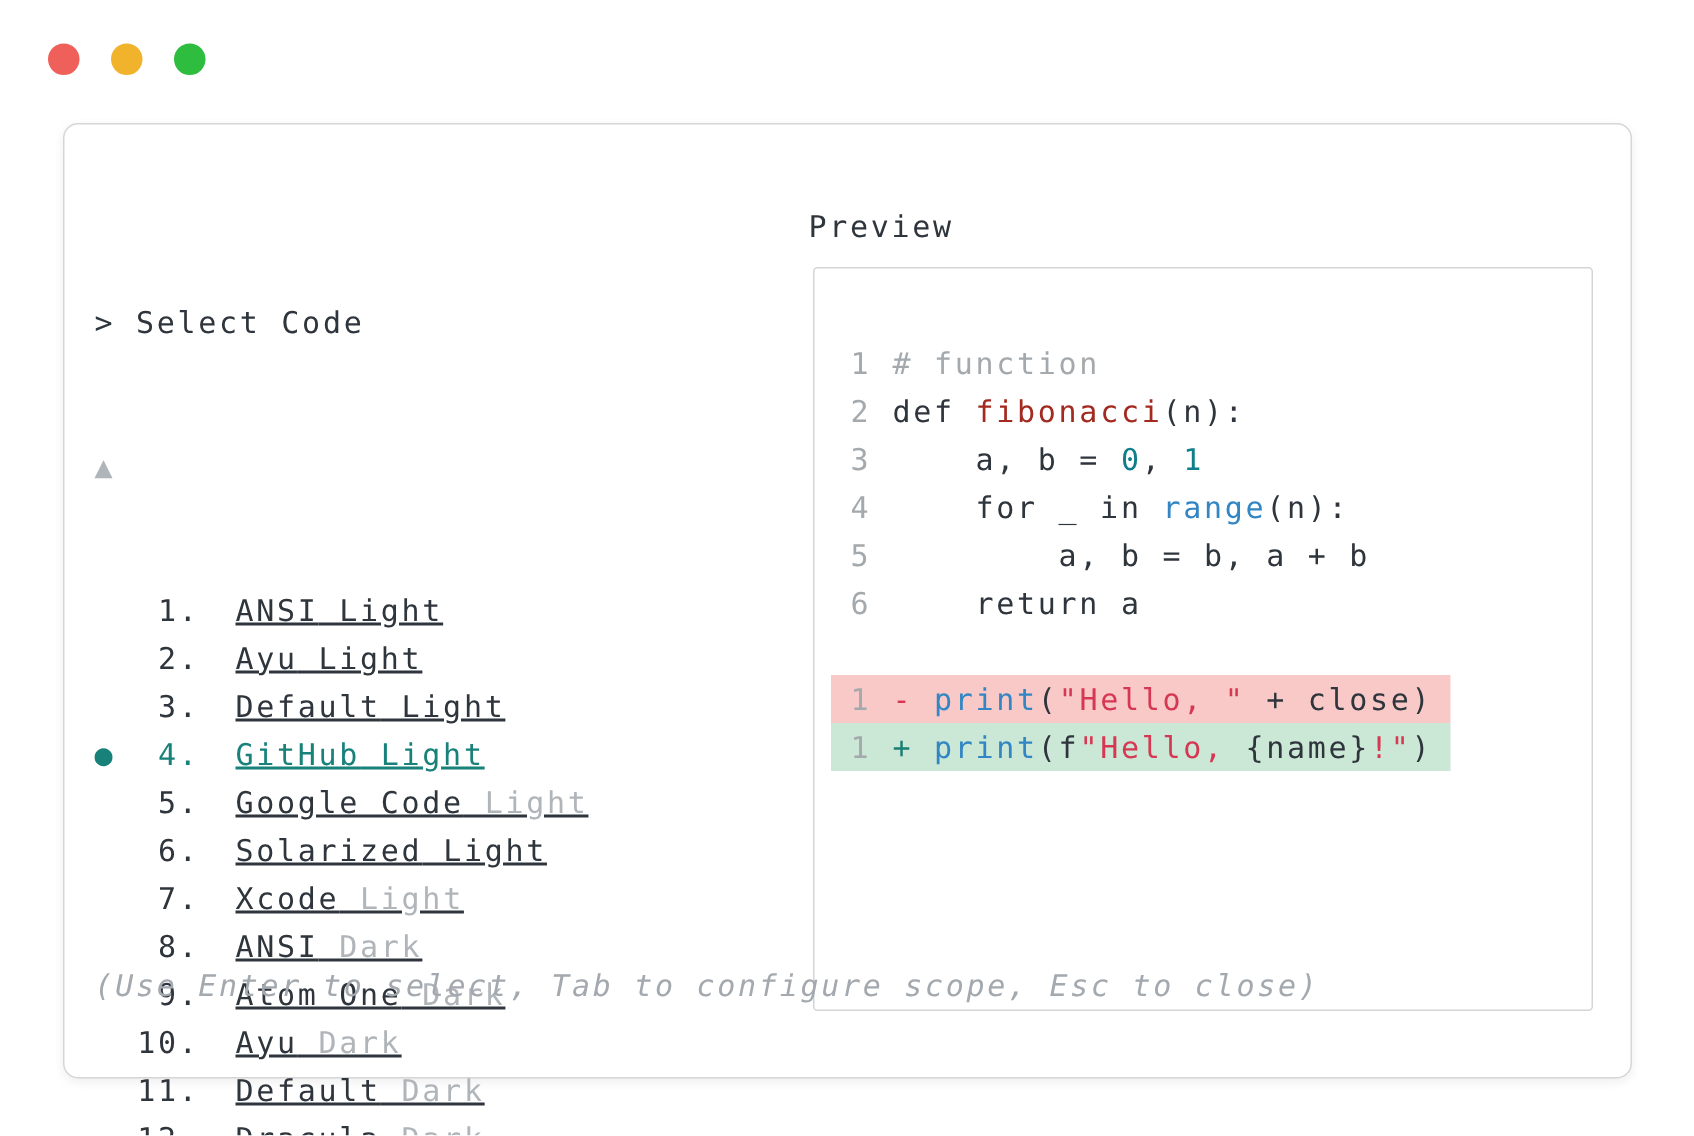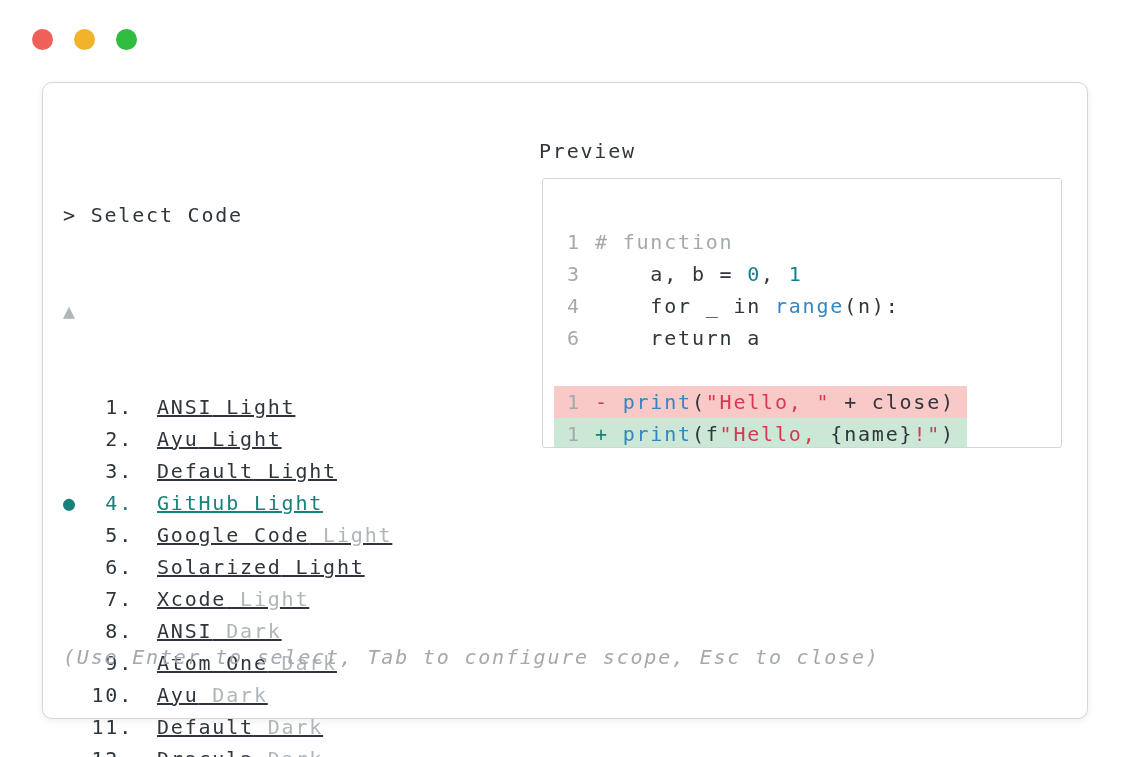--- a/index.html
+++ b/index.html
@@ -22,21 +22,21 @@
   .scroll.up { color:var(--c-dim); }
   .item { display:flex; height:32px; white-space:pre; }
   .item.sel { color:var(--c-selected); }
   .marker { display:inline-block; width:14px; }
   .numf { display:inline-block; width:56px; text-align:right; }
   .label { margin-left:24px;text-decoration:underline; }
   .dim { color:var(--c-dim); }
   .hint { position:absolute; left:20px; top:558px; color:var(--c-hint); white-space:pre;font-style:italic; }
   .prevlabel { position:absolute; left:496px; top:52px; height:32px;text-align:right; }
   .prevbox {
-    position:absolute; left:499px; top:95px; width:520px; height:270px;
+    position:absolute; left:499px; top:95px; width:520px; height:496px;
     border:1.5px solid #d5d5d5; border-radius:3px; background:#ffffff; overflow:hidden;
   }
   .code { padding:47px 0 0 24px; }
   .cline { height:32px; white-space:pre; }
   .lwrap { display:inline-block; height:32px; }
   .lwrap.hl { margin-left:-13px; padding:0 12px 0 13px; }
   .lnum { display:inline-block; width:28px; color:var(--c-comment); }
 </style>
 </head>
 <body>
@@ -56,22 +56,24 @@
       <div class="scroll up">▲</div>
       <div><div class="item"><span class="marker"></span><span class="numf">1.</span><span class="label"><span>ANSI</span><span> Light</span></span></div><div class="item"><span class="marker"></span><span class="numf">2.</span><span class="label"><span>Ayu</span><span> Light</span></span></div><div class="item"><span class="marker"></span><span class="numf">3.</span><span class="label"><span>Default</span><span> Light</span></span></div><div class="item sel"><span class="marker">●</span><span class="numf">4.</span><span class="label"><span>GitHub</span><span> Light</span></span></div><div class="item"><span class="marker"></span><span class="numf">5.</span><span class="label"><span>Google Code</span><span class="dim"> Light</span></span></div><div class="item"><span class="marker"></span><span class="numf">6.</span><span class="label"><span>Solarized</span><span> Light</span></span></div><div class="item"><span class="marker"></span><span class="numf">7.</span><span class="label"><span>Xcode</span><span class="dim"> Light</span></span></div><div class="item"><span class="marker"></span><span class="numf">8.</span><span class="label"><span>ANSI</span><span class="dim"> Dark</span></span></div><div class="item"><span class="marker"></span><span class="numf">9.</span><span class="label"><span>Atom One</span><span class="dim"> Dark</span></span></div><div class="item"><span class="marker"></span><span class="numf">10.</span><span class="label"><span>Ayu</span><span class="dim"> Dark</span></span></div><div class="item"><span class="marker"></span><span class="numf">11.</span><span class="label"><span>Default</span><span class="dim"> Dark</span></span></div><div class="item"><span class="marker"></span><span class="numf">12.</span><span class="label"><span>Dracula</span><span class="dim"> Dark</span></span></div></div>
       
     </div>
 
     <div class="prevlabel">Preview</div>
 
     <div class="prevbox">
       <div class="code">
           <div class="cline"><span class="lwrap"><span class="lnum">1</span><span style="color: var(--c-comment);"># function</span></span></div>
+          <div class="cline"><span class="lwrap"><span class="lnum">2</span><span style="color: var(--c-plain);">def </span><span style="color: var(--c-func);">fibonacci</span><span style="color: var(--c-plain);">(n):</span></span></div>
           <div class="cline"><span class="lwrap"><span class="lnum">3</span><span style="color: var(--c-plain);">    a, b = </span><span style="color: var(--c-number);">0</span><span style="color: var(--c-plain);">, </span><span style="color: var(--c-number);">1</span></span></div>
           <div class="cline"><span class="lwrap"><span class="lnum">4</span><span style="color: var(--c-plain);">    for _ in </span><span style="color: var(--c-builtin);">range</span><span style="color: var(--c-plain);">(n):</span></span></div>
+          <div class="cline"><span class="lwrap"><span class="lnum">5</span><span style="color: var(--c-plain);">        a, b = b, a + b</span></span></div>
           <div class="cline"><span class="lwrap"><span class="lnum">6</span><span style="color: var(--c-plain);">    return a</span></span></div>
           <div class="cline"><span class="lwrap"><span class="lnum"></span></span></div>
           <div class="cline"><span class="lwrap hl" style="background: var(--c-removed_bg);"><span class="lnum">1</span><span style="color: var(--c-string);">- </span><span style="color: var(--c-builtin);">print</span><span style="color: var(--c-plain);">(</span><span style="color: var(--c-string);">"Hello, "</span><span style="color: var(--c-plain);"> + close)</span></span></div>
           <div class="cline"><span class="lwrap hl" style="background: var(--c-added_bg);"><span class="lnum">1</span><span style="color: var(--c-added_sign);">+ </span><span style="color: var(--c-builtin);">print</span><span style="color: var(--c-plain);">(f</span><span style="color: var(--c-string);">"Hello, </span><span style="color: var(--c-plain);">{name}</span><span style="color: var(--c-string);">!"</span><span style="color: var(--c-plain);">)</span></span></div>
         </div>
     </div>
 
     <div class="hint">(Use Enter to select, Tab to configure scope, Esc to close)</div>
 
   </div>

